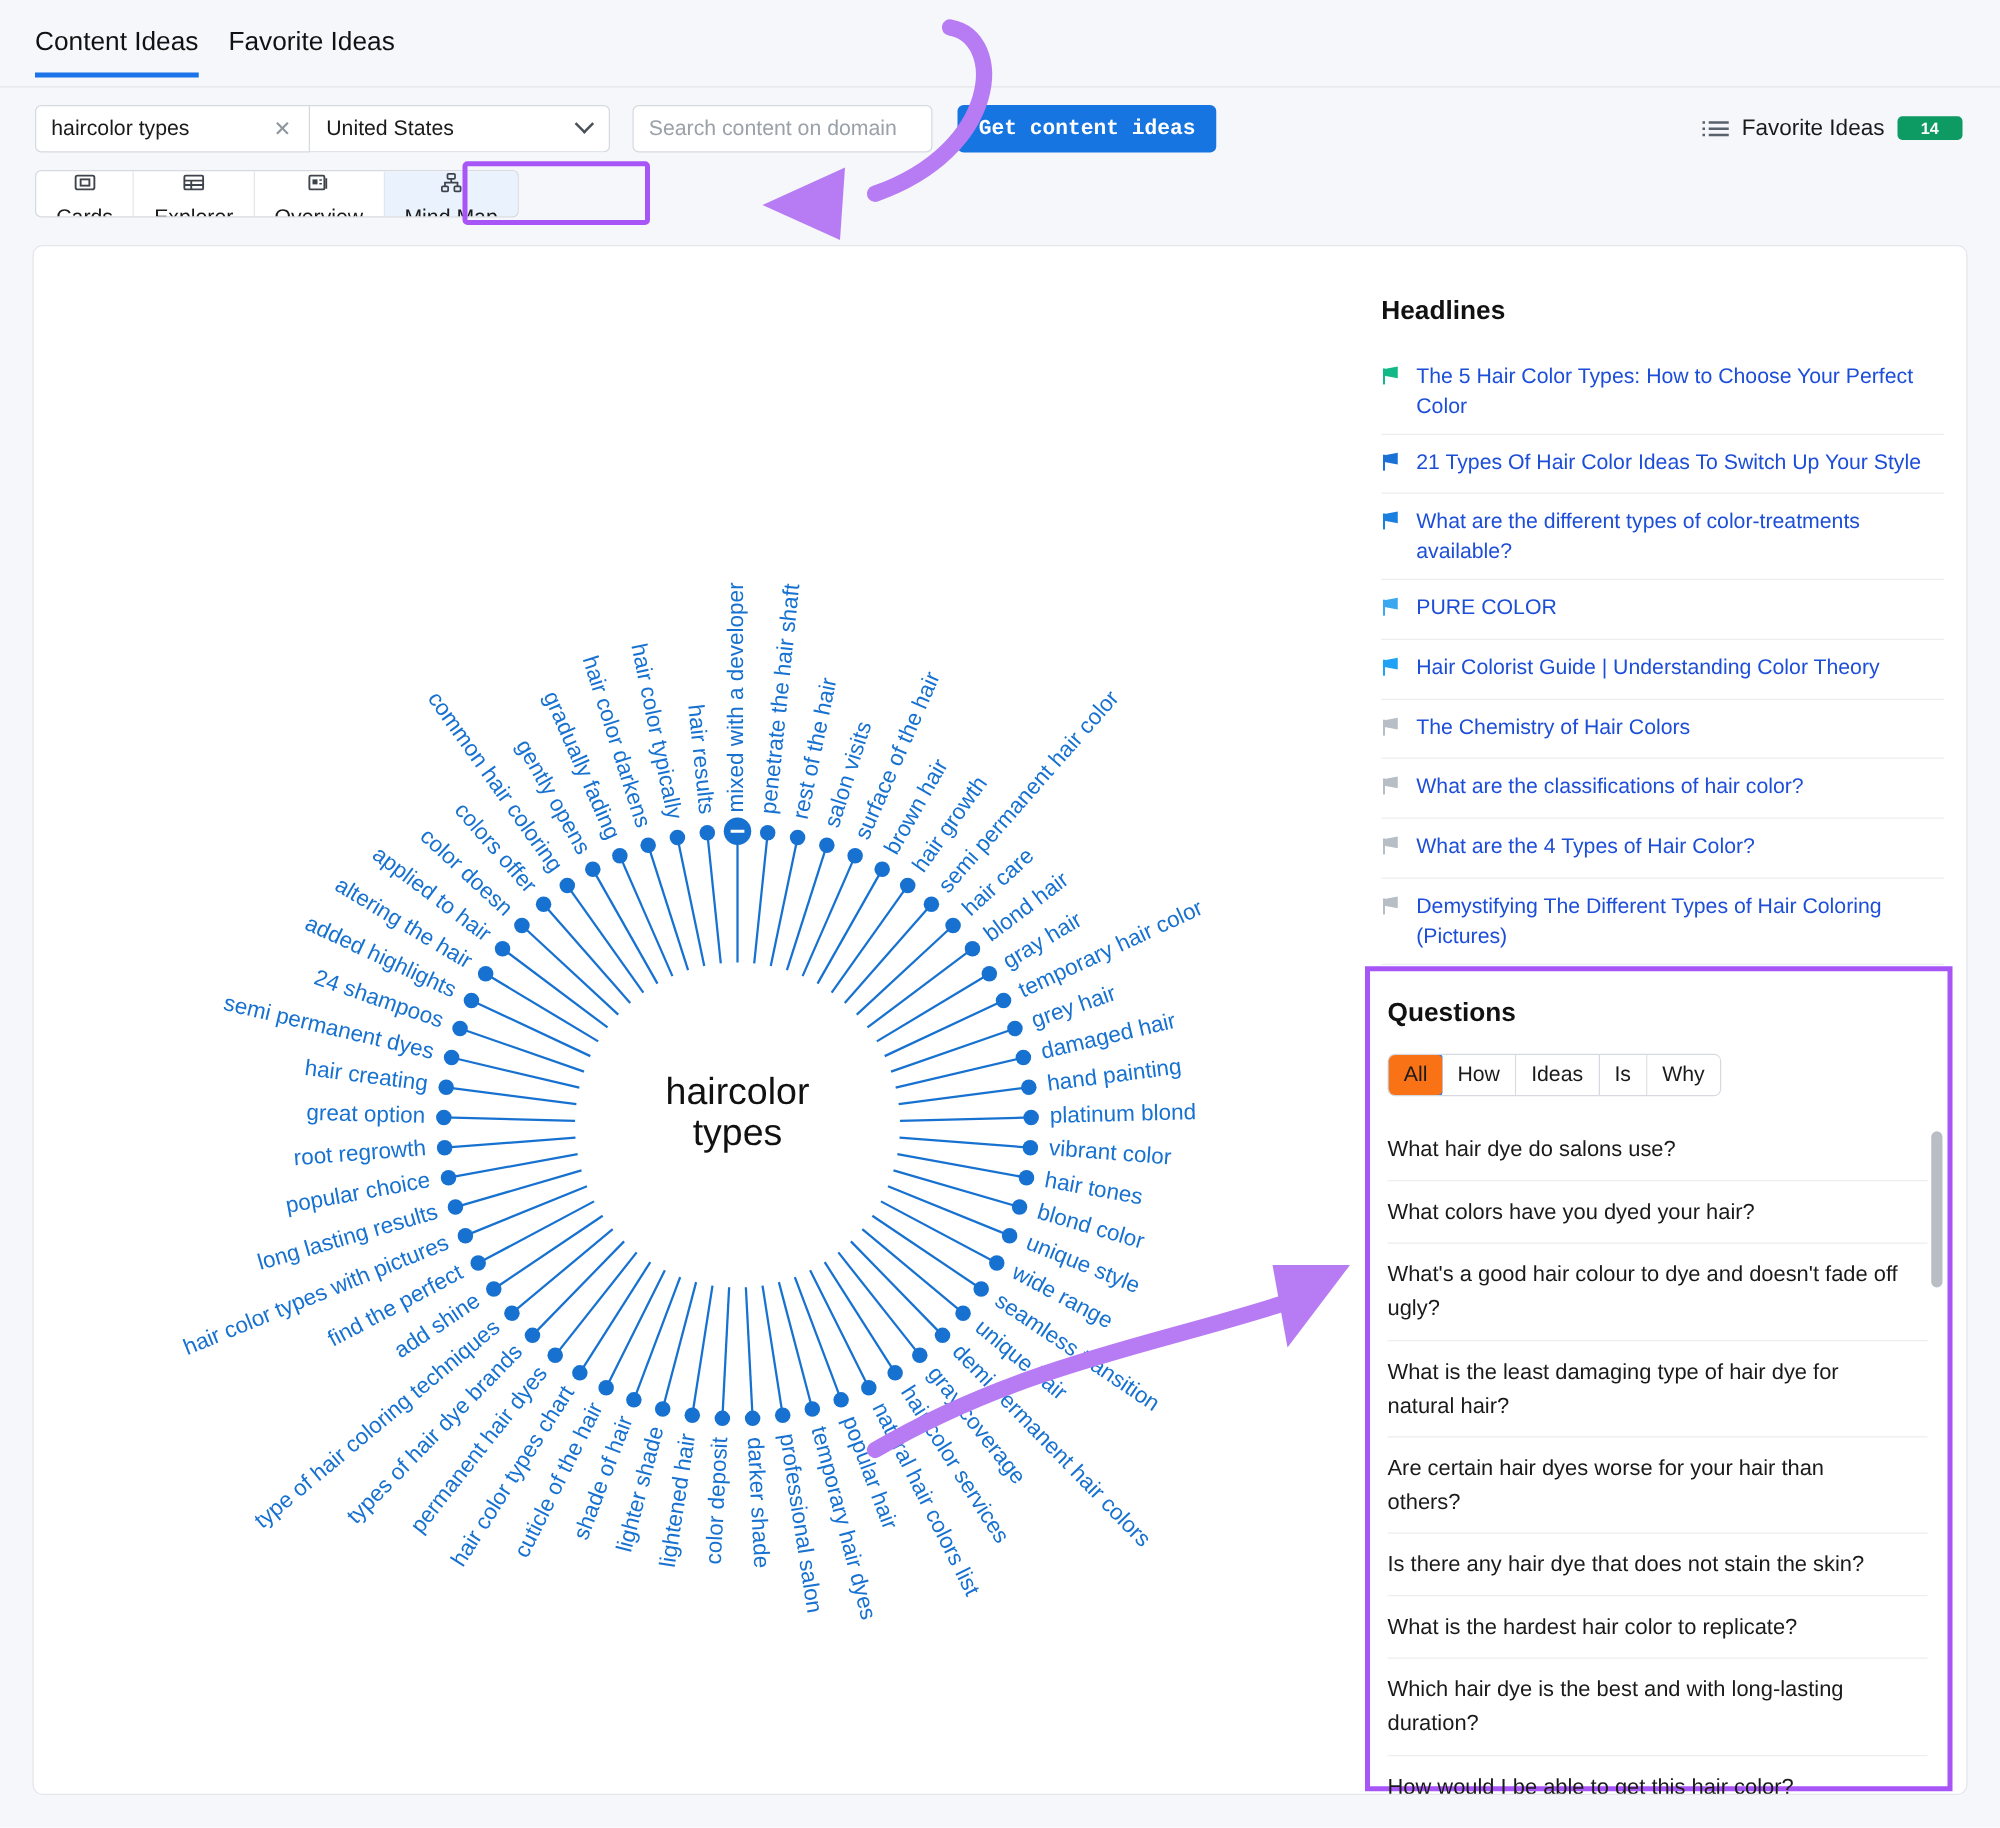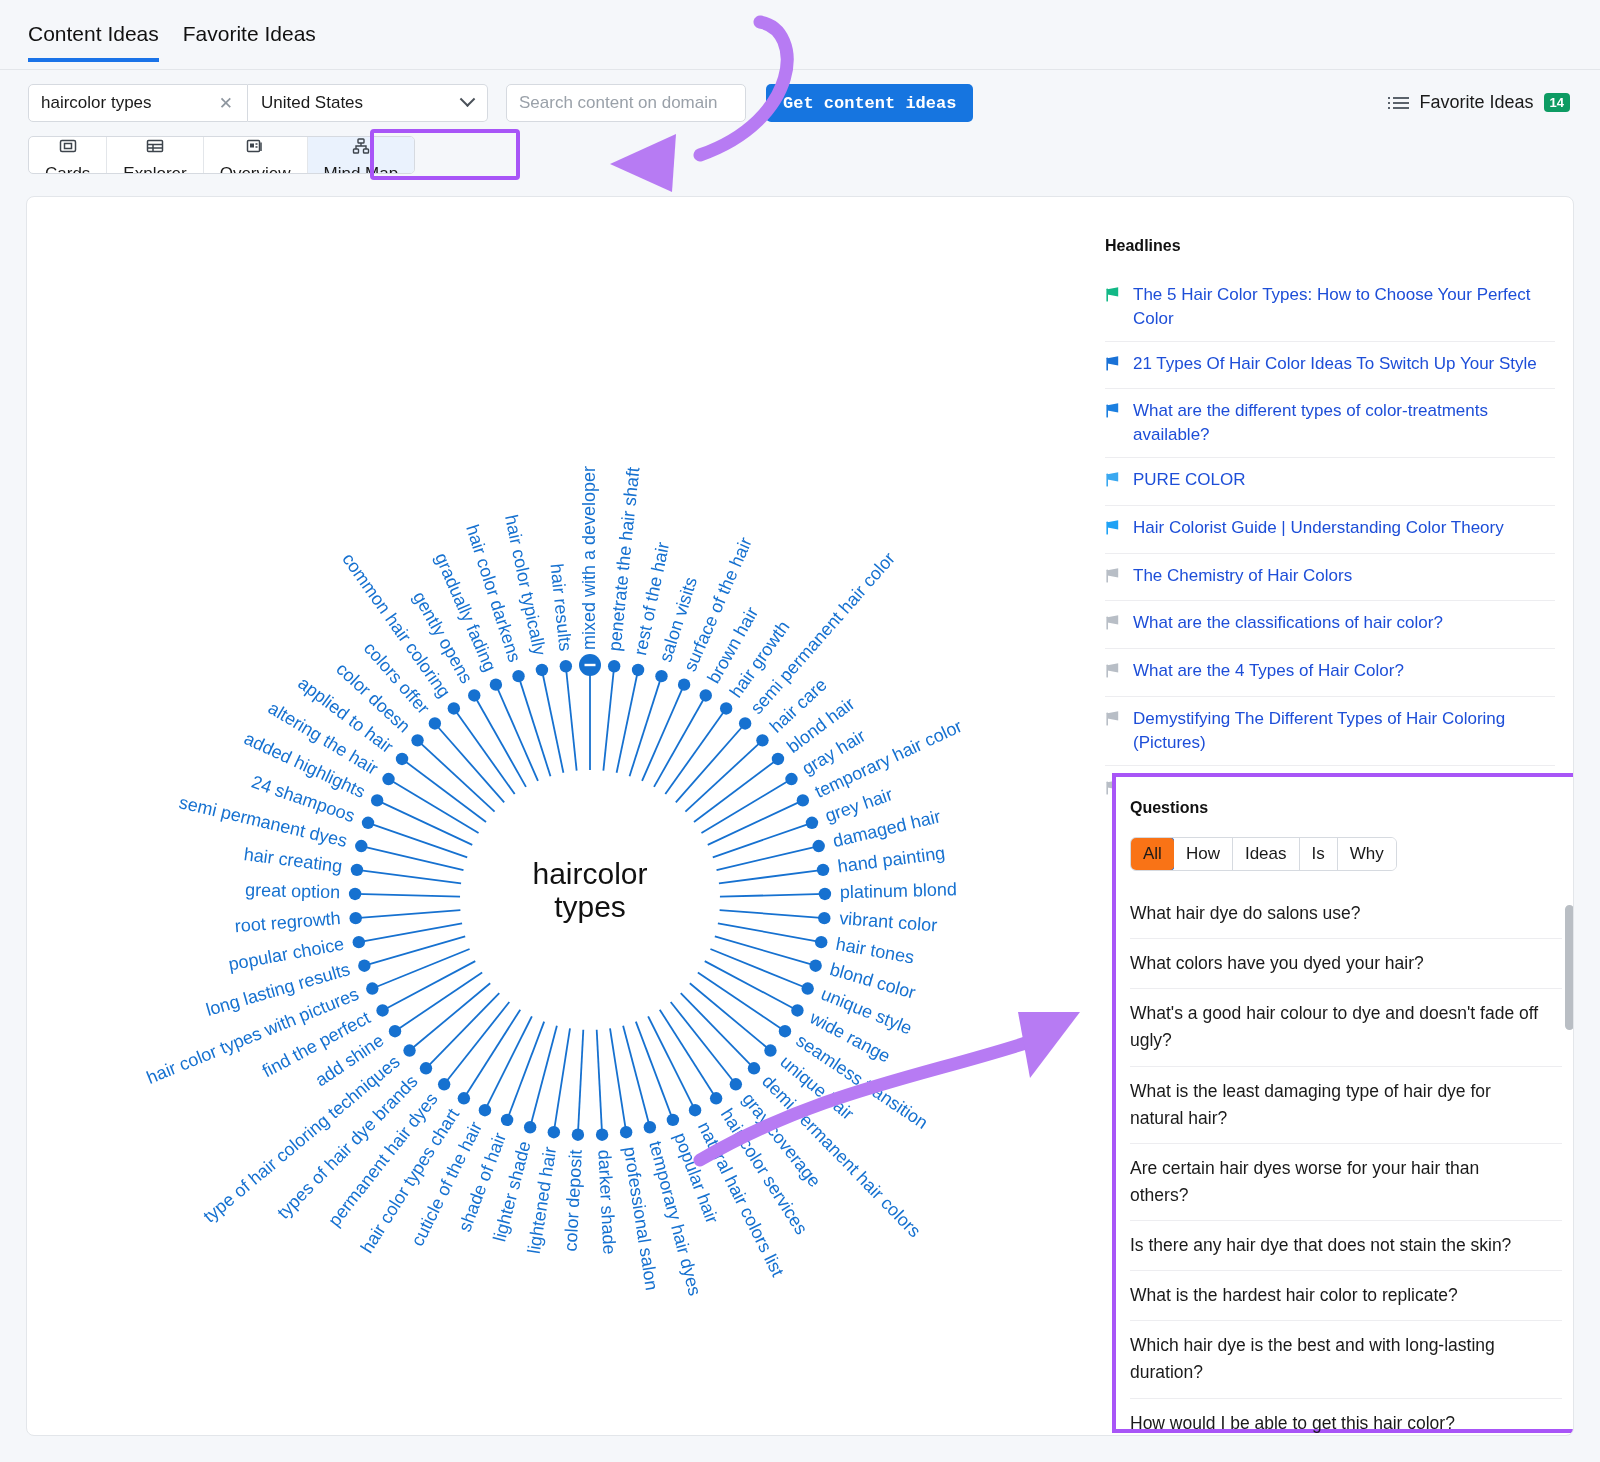--- a/index.html
+++ b/index.html
@@ -39,21 +39,21 @@
     margin-left:18px; width:240px; height:38px; background:#fff; border:1px solid #d6dae0;
     border-radius:5px; display:flex; align-items:center; padding:12px 12px; font-size:17px; color:#9aa1a9;
   }
   .getbtn {
     margin-left:20px; height:38px; background:#1675e0; color:#fff; border:none; border-radius:5px;
     padding:1px 17px; font-size:17px; font-weight:bold; cursor:pointer; font-family:Liberation Mono, monospace;
   }
   .favwrap { position:absolute; right:30px; top:22px; display:flex; align-items:center; gap:10px; }
   .fav-label { font-size:18px; color:#1a1a1a; }
   .fav-badge { background:#0d9b63; color:#fff; font-size:13px; font-weight:bold;
-               border-radius:4px; padding:2px 6px; min-width:24px; text-align:center; }
+               border-radius:4px; padding:2px 19px; min-width:24px; text-align:center; }
   .listicon { display:flex; flex-direction:column; gap:3px; }
   .listicon i { display:block; width:16px; height:2px; background:#5a626b; position:relative; }
   .listicon i:before { content:""; position:absolute; left:-5px; top:0; width:2px; height:2px; background:#5a626b; }
 
   
   .viewrow { padding:14px 0 0 28px; position:relative; }
   .segmented { display:inline-flex; background:#fff; border:1px solid #d6dae0; border-radius:5px; height:38px; overflow:hidden; }
   .seg { display:flex; align-items:center; gap:9px; padding:0 16px; font-size:17px; cursor:pointer;
          border-right:1px solid #e3e6ea; height:100%;flex-direction:column; }
   .seg:last-child { border-right:none; }
@@ -67,30 +67,30 @@
           background:#fff; border:1px solid #e3e6ea; border-radius:8px; overflow:hidden; }
 
   
   .mapwrap { position:absolute; left:0; top:0; width:1065px; height:1240px; }
   .mapwrap svg { position:absolute; left:0; top:0; }
   .hublabel { position:absolute; left:463px; top:660px; width:200px; text-align:center;
               font-size:30px; line-height:1.1; color:#111; }
 
   
   .rightpane { position:absolute; left:1065px; top:0; width:483px; height:1240px; }
-  .panel-title { font-size:16px; font-weight:bold; color:#111; }
+  .panel-title { font-size:21px; font-weight:bold; color:#111; }
 
   .headlines { padding:40px 20px 0 13px; }
   .hl-list { margin-top:18px; }
   .hl-item { display:flex; gap:11px; align-items:flex-start; padding:10px 0 10px 0;
              border-top:1px solid #ededf0; font-size:17px; line-height:1.4; color:#1d4ed8; cursor:pointer; }
   .hl-item:first-child { border-top:none; }
   .hl-icon { flex:0 0 17px; margin-top:3px; }
 
-  .questions { position:absolute; left:20px; top:576px; width:470px; height:660px;
+  .questions { position:absolute; left:0; top:576px; width:470px; height:660px;
                border:4px solid #a855f7; background:#fff; }
   .q-inner { padding:22px 16px 0 14px; position:relative; height:100%; }
   .q-filters { display:inline-flex; border:1px solid #d6dae0; border-radius:6px; overflow:hidden;
                margin-top:20px; height:34px; }
   .q-filter { padding:0 12px; font-size:17px; display:flex; align-items:center; cursor:pointer;
               border-right:1px solid #d6dae0; background:#fff; }
   .q-filter:last-child { border-right:none; }
   .q-filter.active { background:#f97316; border:1px solid #2b7de9; border-radius:5px; margin:-1px; }
   .q-list { margin-top:18px; position:relative; }
   .q-item { padding:11px 22px 11px 0; border-top:1px solid #ededf0; font-size:17.5px;

